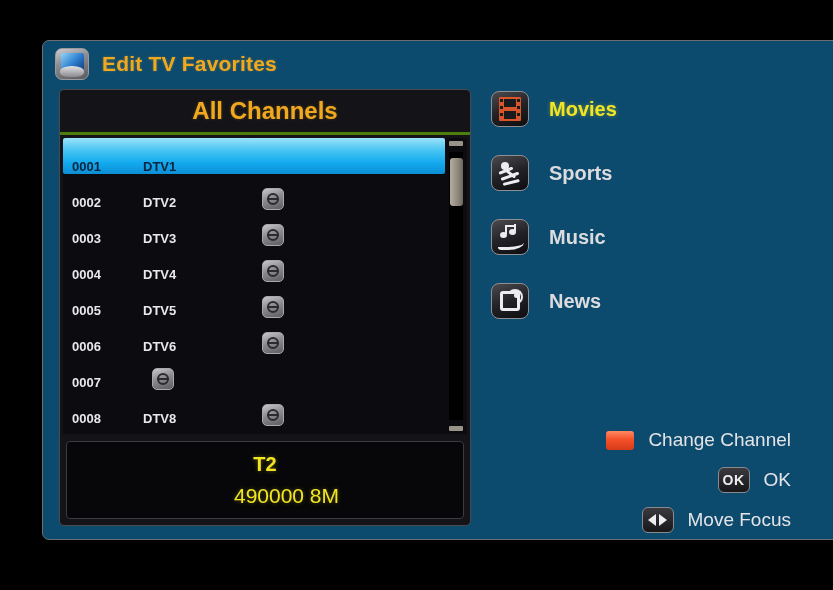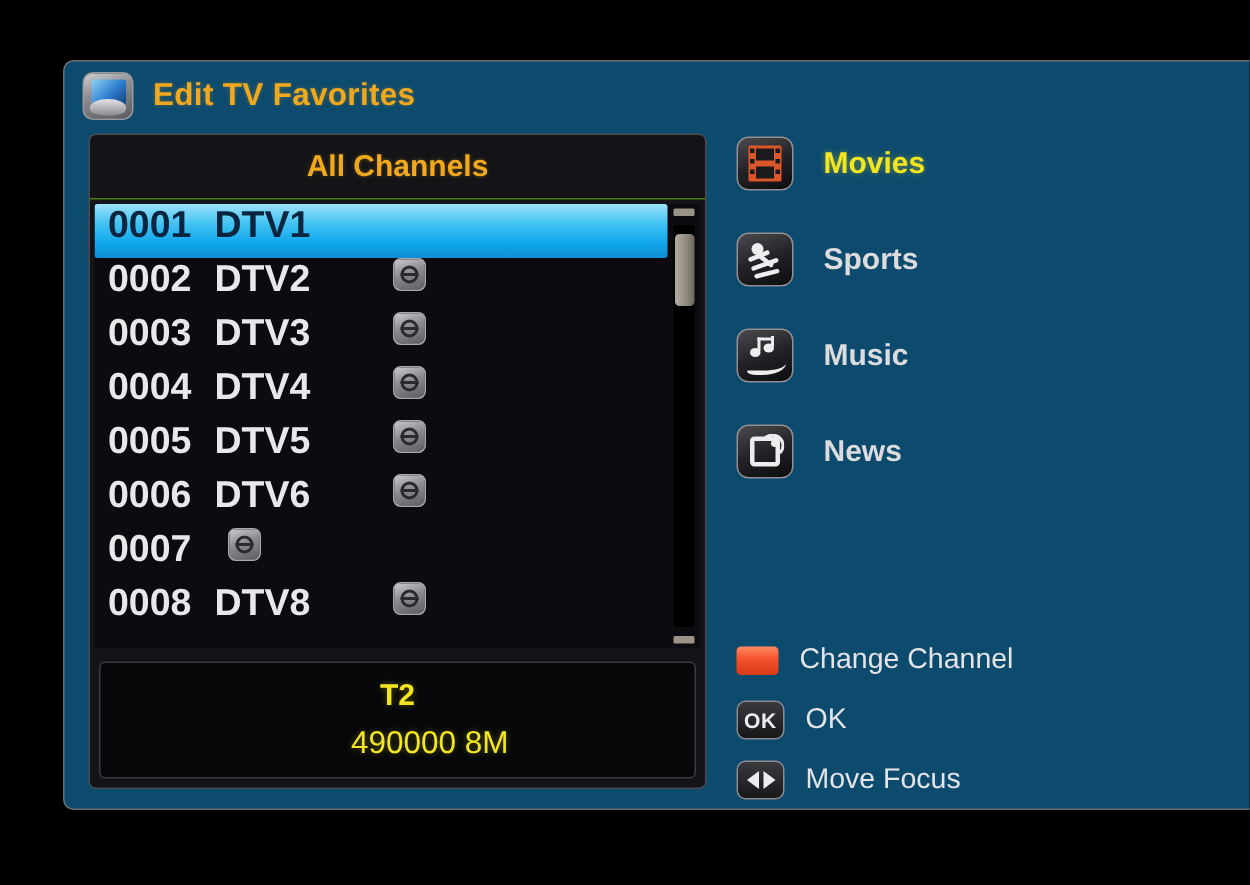--- a/index.html
+++ b/index.html
@@ -90,43 +90,43 @@
     background: #141418;
     border: 1px solid #4a4a50;
     border-radius: 5px;
     box-sizing: border-box;
   }
   .list-header {
     height: 42px;
     line-height: 42px;
     text-align: center;
     color: #f0a81e;
-    font-size: 20px;
-    font-weight: bold;
-    border-bottom: 1px solid #4d7c0f;
+    font-size: 24px;
+    font-weight: bold;
+    border-bottom: 3px solid #4d7c0f;
     text-shadow: 0 0 3px rgba(240,168,30,0.3);
   }
   .list-area {
     position: relative;
     height: 296px;
     background: #0c0c10;
     margin: 3px 3px 0 3px;
     overflow: hidden;
   }
   .rows {
     position: absolute;
     left: 0; top: 0;
     right: 22px;
   }
   .row {
     height: 36px;
     display: flex;
-    align-items: flex-start;
+    align-items: flex-end;
     color: #e8e8ea;
-    font-size: 25px;
+    font-size: 13px;
     font-weight: bold;
     box-sizing: border-box;
   }
   .row.selected {
     background: linear-gradient(180deg, #9de2fa 0%, #45c4f2 35%, #12a9ee 70%, #0d8ed4 100%);
     color: #0a2540;
     border-radius: 2px;
   }
   .row .num {
     width: 80px;
@@ -356,20 +356,21 @@
     position: absolute;
     left: 448px;
     top: 382px;
     width: 300px;
   }
   .legend-row {
     display: flex;
     align-items: center;
     height: 34px;
     margin-bottom: 6px;
+    justify-content: flex-end;
   }
   .legend-label {
     margin-left: 14px;
     font-size: 19px;
     color: #e4e4e6;
   }
   .btn-red {
     width: 28px;
     height: 19px;
     border-radius: 3px;

